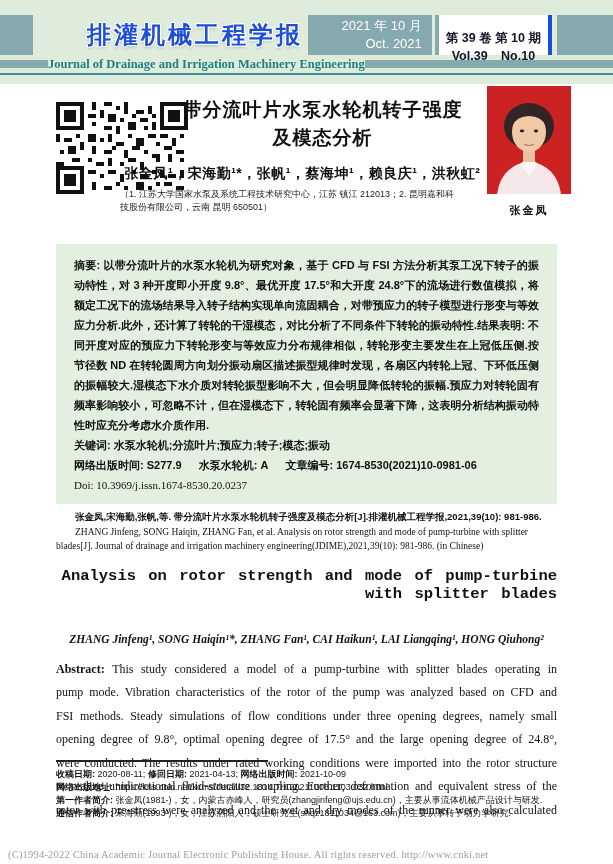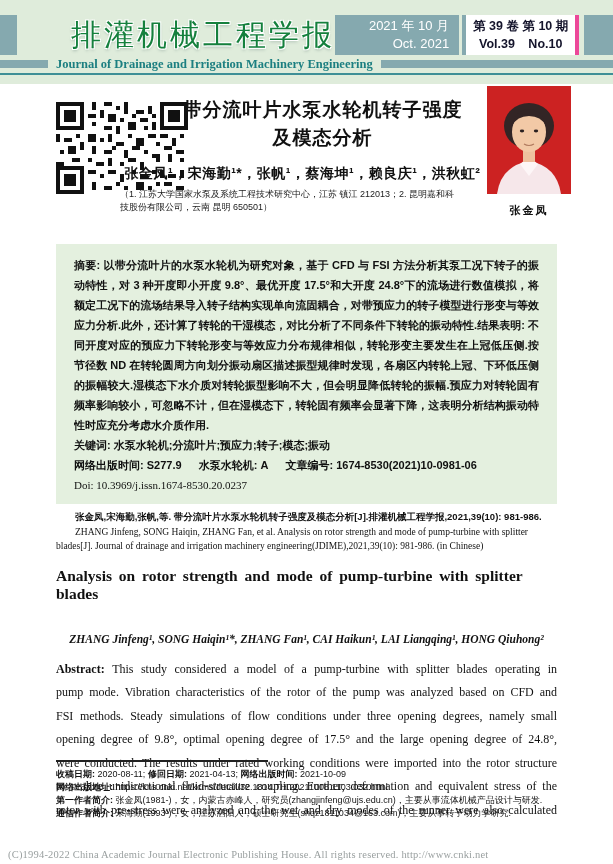--- a/index.html
+++ b/index.html
@@ -7,36 +7,36 @@
   .page {
     position:relative; width:613px; height:864px; margin:0 auto;
     background:#ffffff; overflow:hidden;
     font-family:"Liberation Sans", sans-serif; color:#111;
   }
   
   .masthead { position:relative; height:84px; background:#dfecdb; }
   .mast-row { position:absolute; top:15px; left:0; right:0; height:40px; display:flex; align-items:stretch; }
   .block-l { width:33px; background:#85a9af; }
   .jtitle {
-    margin-left:54px; font-size:30px; font-weight:normal; letter-spacing:3px;
-    color:#15803d; line-height:40px; white-space:nowrap;
+    margin-left:54px; font-size:24px; font-weight:bold; letter-spacing:3px;
+    color:#1d4ed8; line-height:40px; white-space:nowrap;
     text-shadow:1px 1px 0 #fff,-1px -1px 0 #fff,1px -1px 0 #fff,-1px 1px 0 #fff,0 2px 3px rgba(60,90,90,.35);
   }
   .date-band {
     margin-left:auto; background:#85a9af; color:#fff; font-weight:normal;
     font-size:13px; line-height:18px; text-align:right; padding:2px 10px 2px 34px; white-space:nowrap;
   }
   .vol-box {
-    margin-left:3px; background:#fff; border-left:4px solid #85a9af; border-right:4px solid #ec4899;
+    margin-left:3px; background:#fff; border-left:4px solid #85a9af; border-right:4px solid #1d4ed8;
     color:#14142b; font-weight:bold; font-size:12.5px; line-height:18px; text-align:center;
-    padding:2px 7px; white-space:nowrap;
+    padding:14px 7px; white-space:nowrap;
   }
   .vol-box .en { word-spacing:10px; }
   .block-r { width:56px; margin-left:5px; background:#85a9af; }
-  .mast-row2 { position:absolute; top:58px; left:0; right:0; height:12px; display:flex; align-items:center; gap:8px; }
+  .mast-row2 { position:absolute; top:58px; left:0; right:0; height:12px; display:flex; align-items:center; gap:0; }
   .bar-l { width:48px; height:8px; background:#85a9af; }
   .jtitle-en { color:#1c7f81; font-weight:bold; font-size:12.5px; font-family:"Liberation Serif",serif; white-space:nowrap; }
   .bar-r { flex:1; height:8px; background:#85a9af; }
   .mast-rule { position:absolute; left:0; right:0; bottom:9px; height:2px; background:#3e8f96; }
   
   .content { position:relative; padding:0 56px; }
   .title-section { position:relative; height:146px; margin-top:12px; }
   .qr { position:absolute; left:0; top:6px; width:132px; height:92px; }
   .photo-wrap { position:absolute; right:-14px; top:-10px; width:84px; text-align:center; }
   .photo-caption { font-weight:bold; font-size:11px; margin-top:5px; letter-spacing:2px; }
@@ -50,21 +50,21 @@
   }
   .abs-body { max-height:181px; overflow:hidden; }
   .abs-box p { margin:0; }
   .clc-line span.val { margin-right:14px; font-weight:600; }
   .doi-line { font-family:"Liberation Serif",serif; font-weight:normal; }
   
   .citation { margin-top:6px; font-size:9.5px; line-height:14.5px; }
   .cit-zh { text-indent:2em; font-weight:600; }
   .cit-en { text-indent:2em; font-family:"Liberation Serif",serif; font-weight:normal; }
   
-  .etitle { text-align:left; font-family:Liberation Serif, serif; font-weight:bold; font-size:15.5px; margin-top:13px; word-spacing:3px; }
+  .etitle { text-align:right; font-family:Liberation Mono, monospace; font-weight:bold; font-size:15.5px; margin-top:13px; word-spacing:3px; }
   .eauthors { text-align:center; font-family:"Liberation Serif",serif; font-style:italic; font-weight:bold; font-size:11.5px; margin-top:30px; }
   .eaffil { margin:7px 0 0 20px; width:472px; font-family:"Liberation Serif",serif; font-size:9px; line-height:15px; }
   .eabs { margin-top:13px; font-family:"Liberation Serif",serif; font-size:12px; line-height:23.5px; text-align:justify; max-height:169px; overflow:hidden; word-spacing:2px; }
   
   .footnote { position:absolute; left:56px; right:34px; bottom:44px; font-size:9px; line-height:13px; color:#141414; }
   .fn-rule { width:212px; border-top:2px solid #222; margin-bottom:6px; }
   .fn-line { padding-left:44px; text-indent:-44px; }
   .fn-line b { font-weight:bold; }
   .copyright { position:absolute; left:8px; bottom:4px; font-family:"Liberation Serif",serif; font-size:10.5px; color:#9aa0a0; letter-spacing:.2px; }
 </style>

